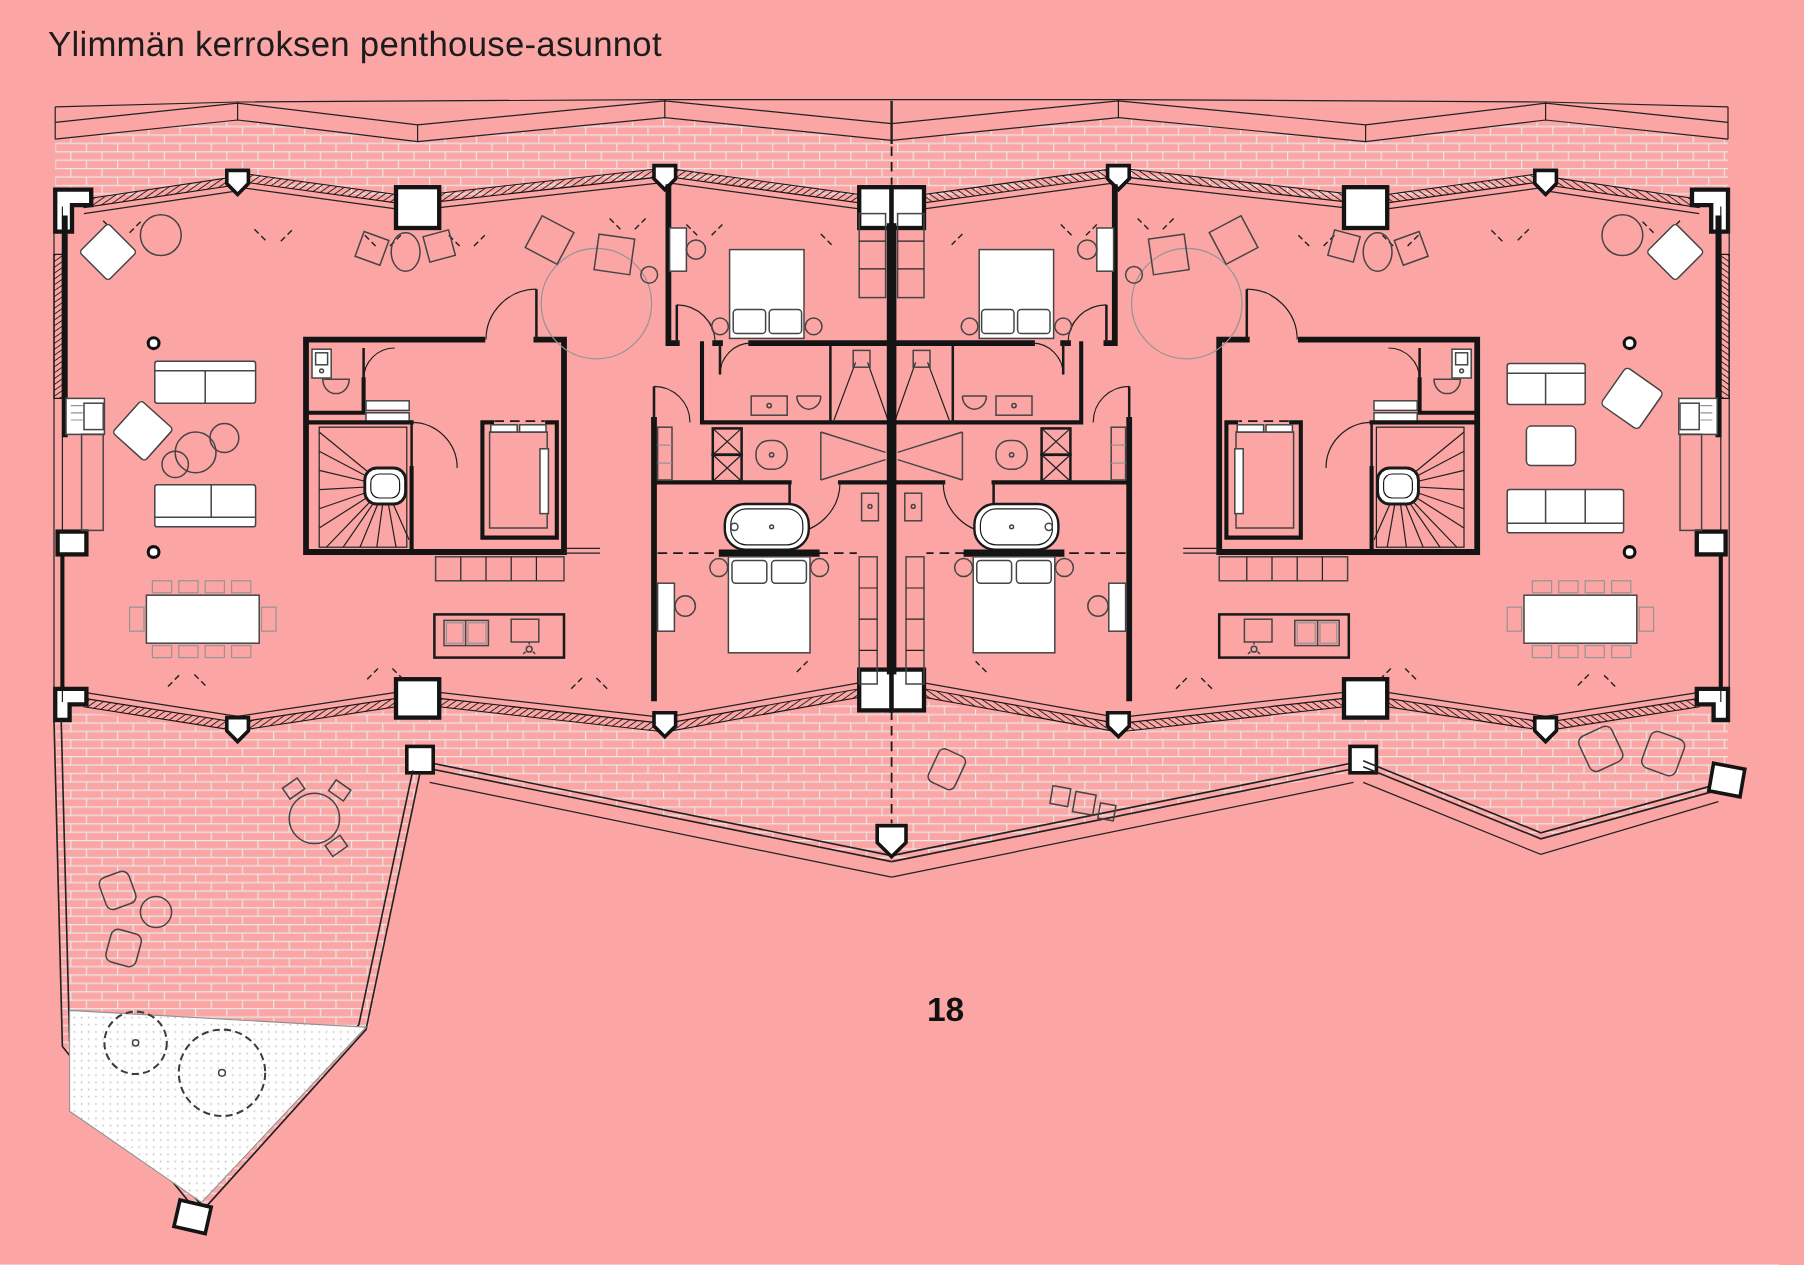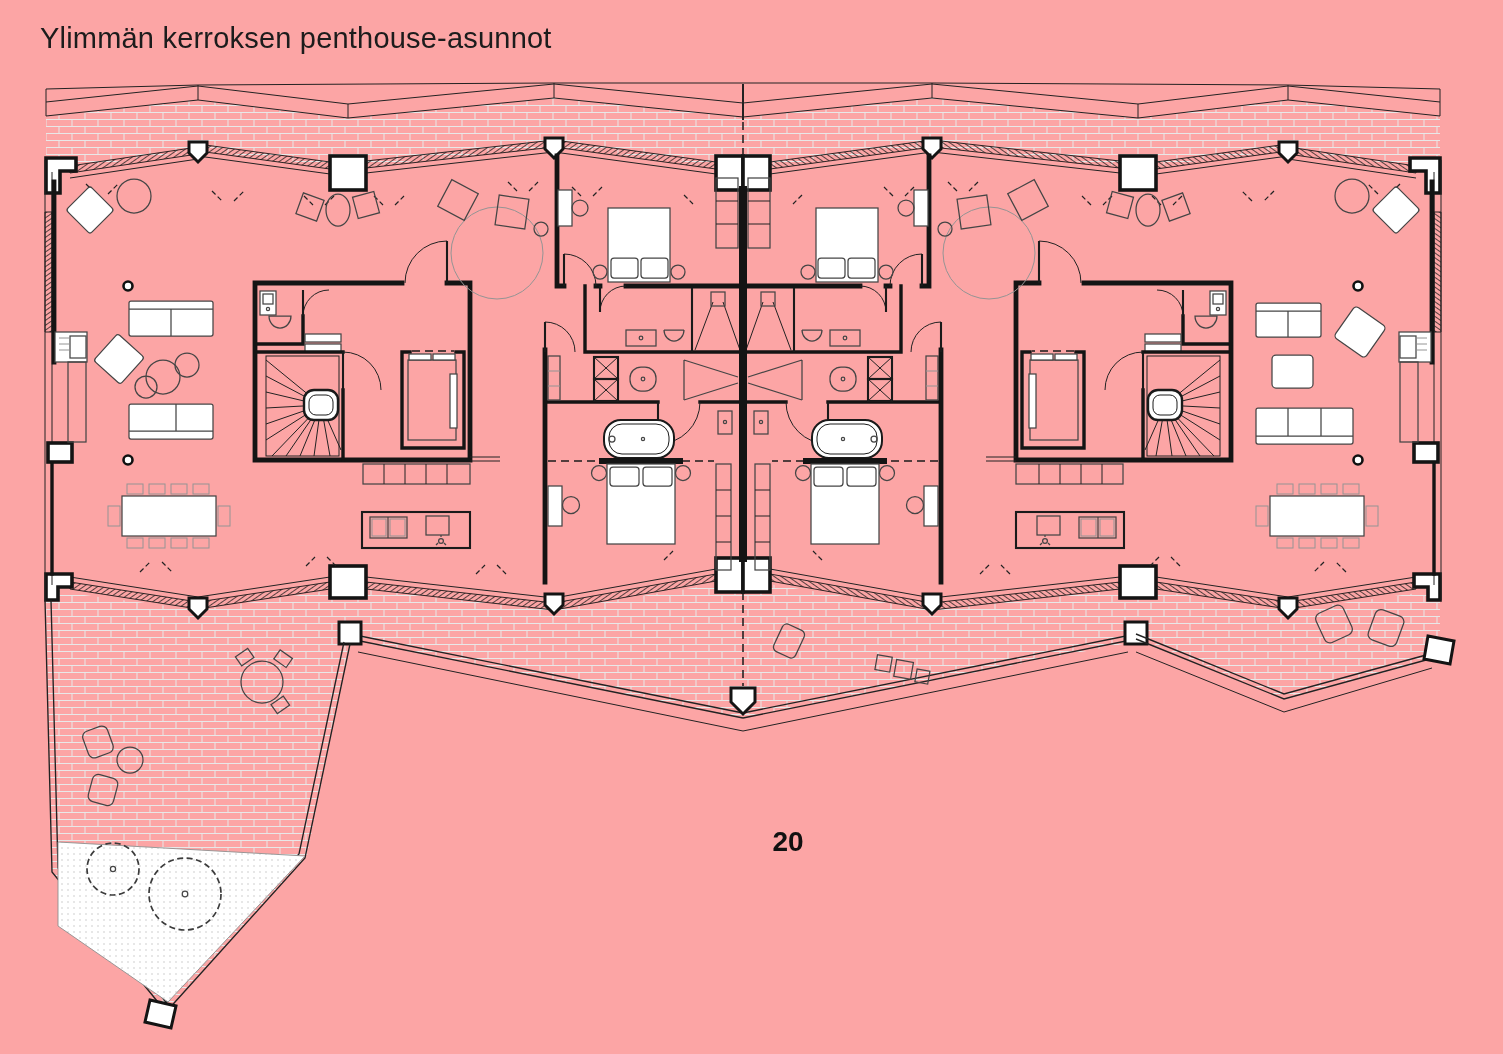--- a/index.html
+++ b/index.html
@@ -24,21 +24,21 @@
   .glz{fill:url(#hz);stroke:#161616;stroke-width:.9}
   .dash{stroke:#1a1a1a;stroke-width:1.5;fill:none;stroke-dasharray:8 5}
   .dv{stroke:#222;stroke-width:1.2;fill:none;stroke-dasharray:5 3}
   .tree{stroke:#3c3c3c;stroke-width:1.7;fill:none;stroke-dasharray:6 3.5}
 </style>
 </head>
 <body>
 
 <div class="sheet">
   <div class="title">Ylimmän kerroksen penthouse-asunnot</div>
-  <div class="pagenum">20</div>
+  <div class="pagenum">18</div>
 
   <svg width="1503" height="1054" viewBox="0 0 1503 1054">
     <defs>
 
       <pattern id="br" width="26" height="14" patternUnits="userSpaceOnUse">
         <path d="M0,.5H26 M0,7.5H26 M7,0V7.5 M20,7.5V14" stroke="#e8e8e8" stroke-width="1" fill="none"></path>
       </pattern>
 
       <pattern id="dots" width="6" height="6" patternUnits="userSpaceOnUse">
         <circle cx="2" cy="2" r=".8" fill="#c9c9c9"></circle>

